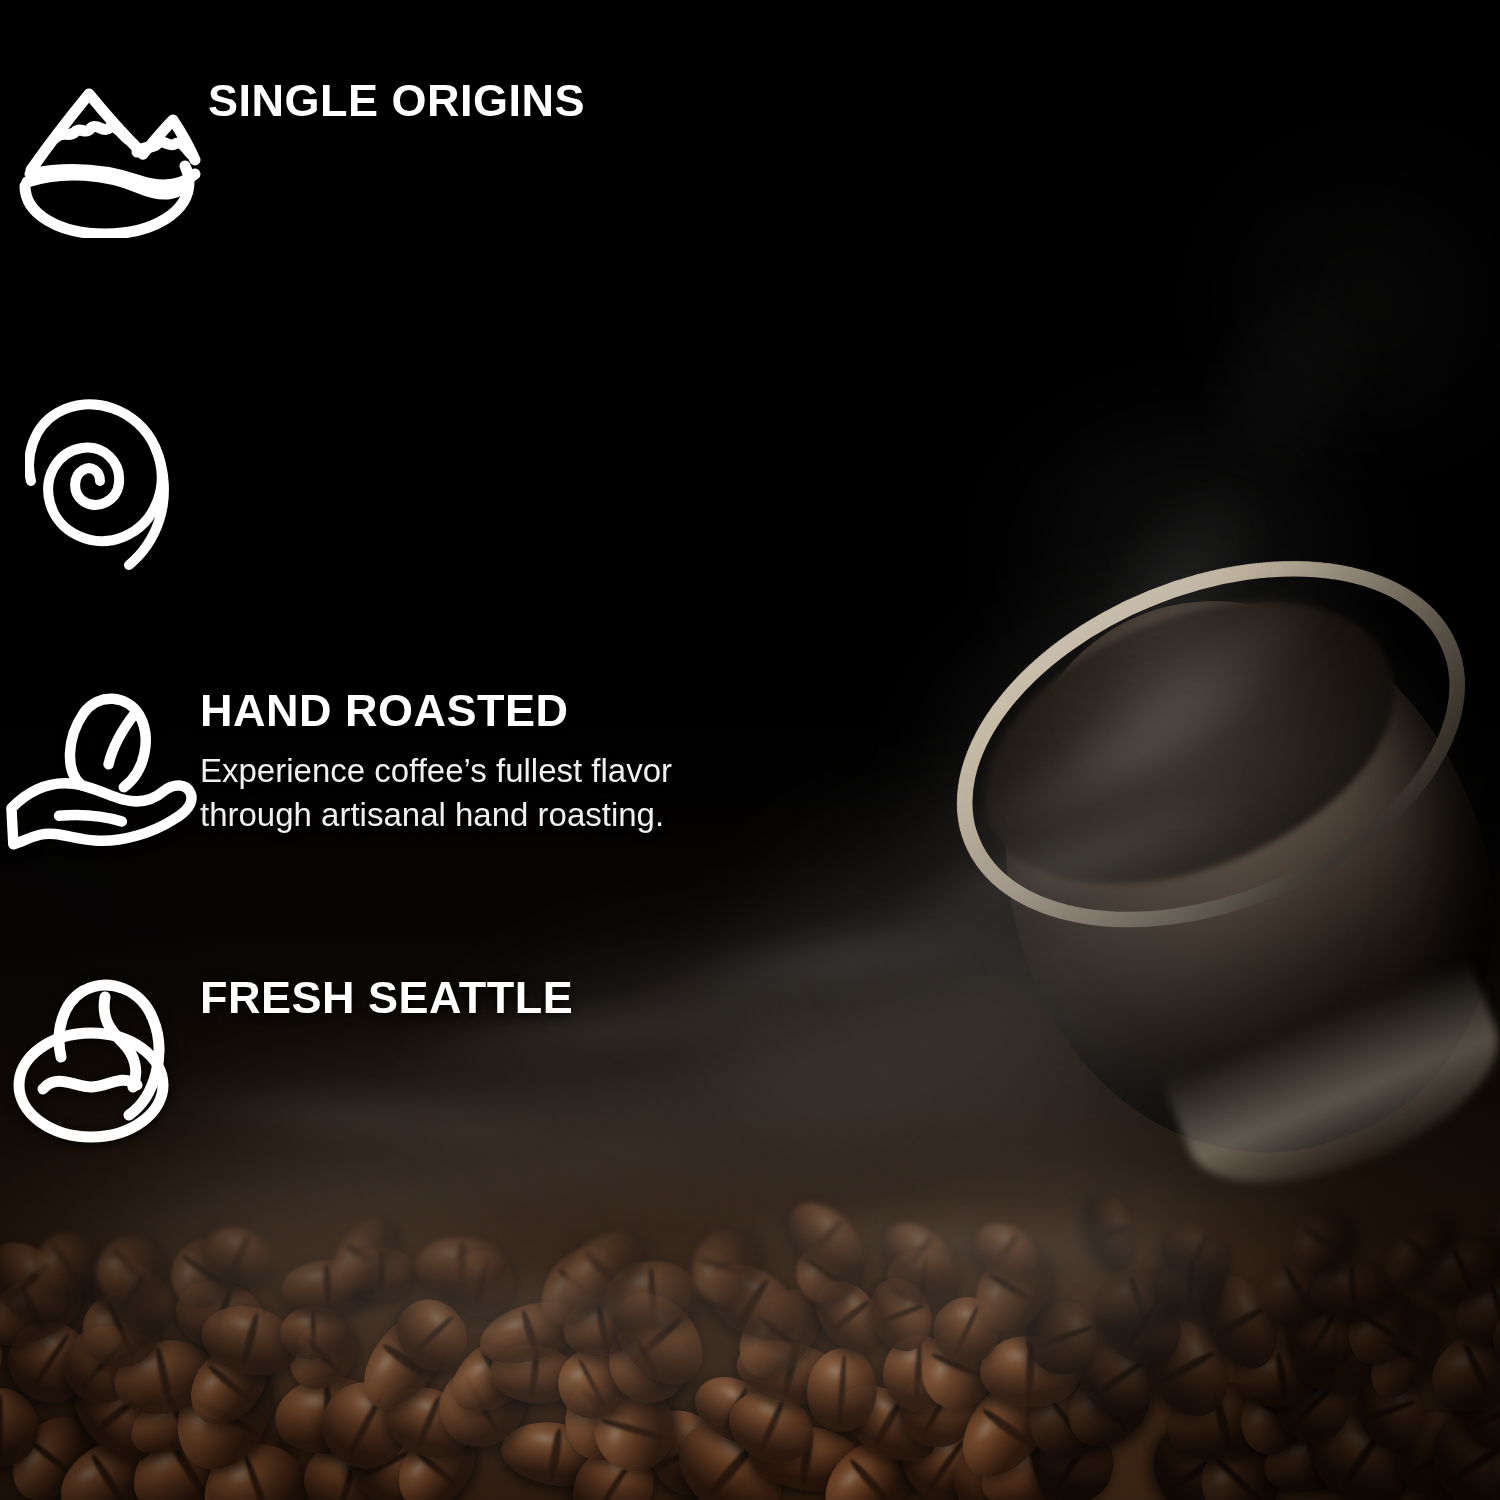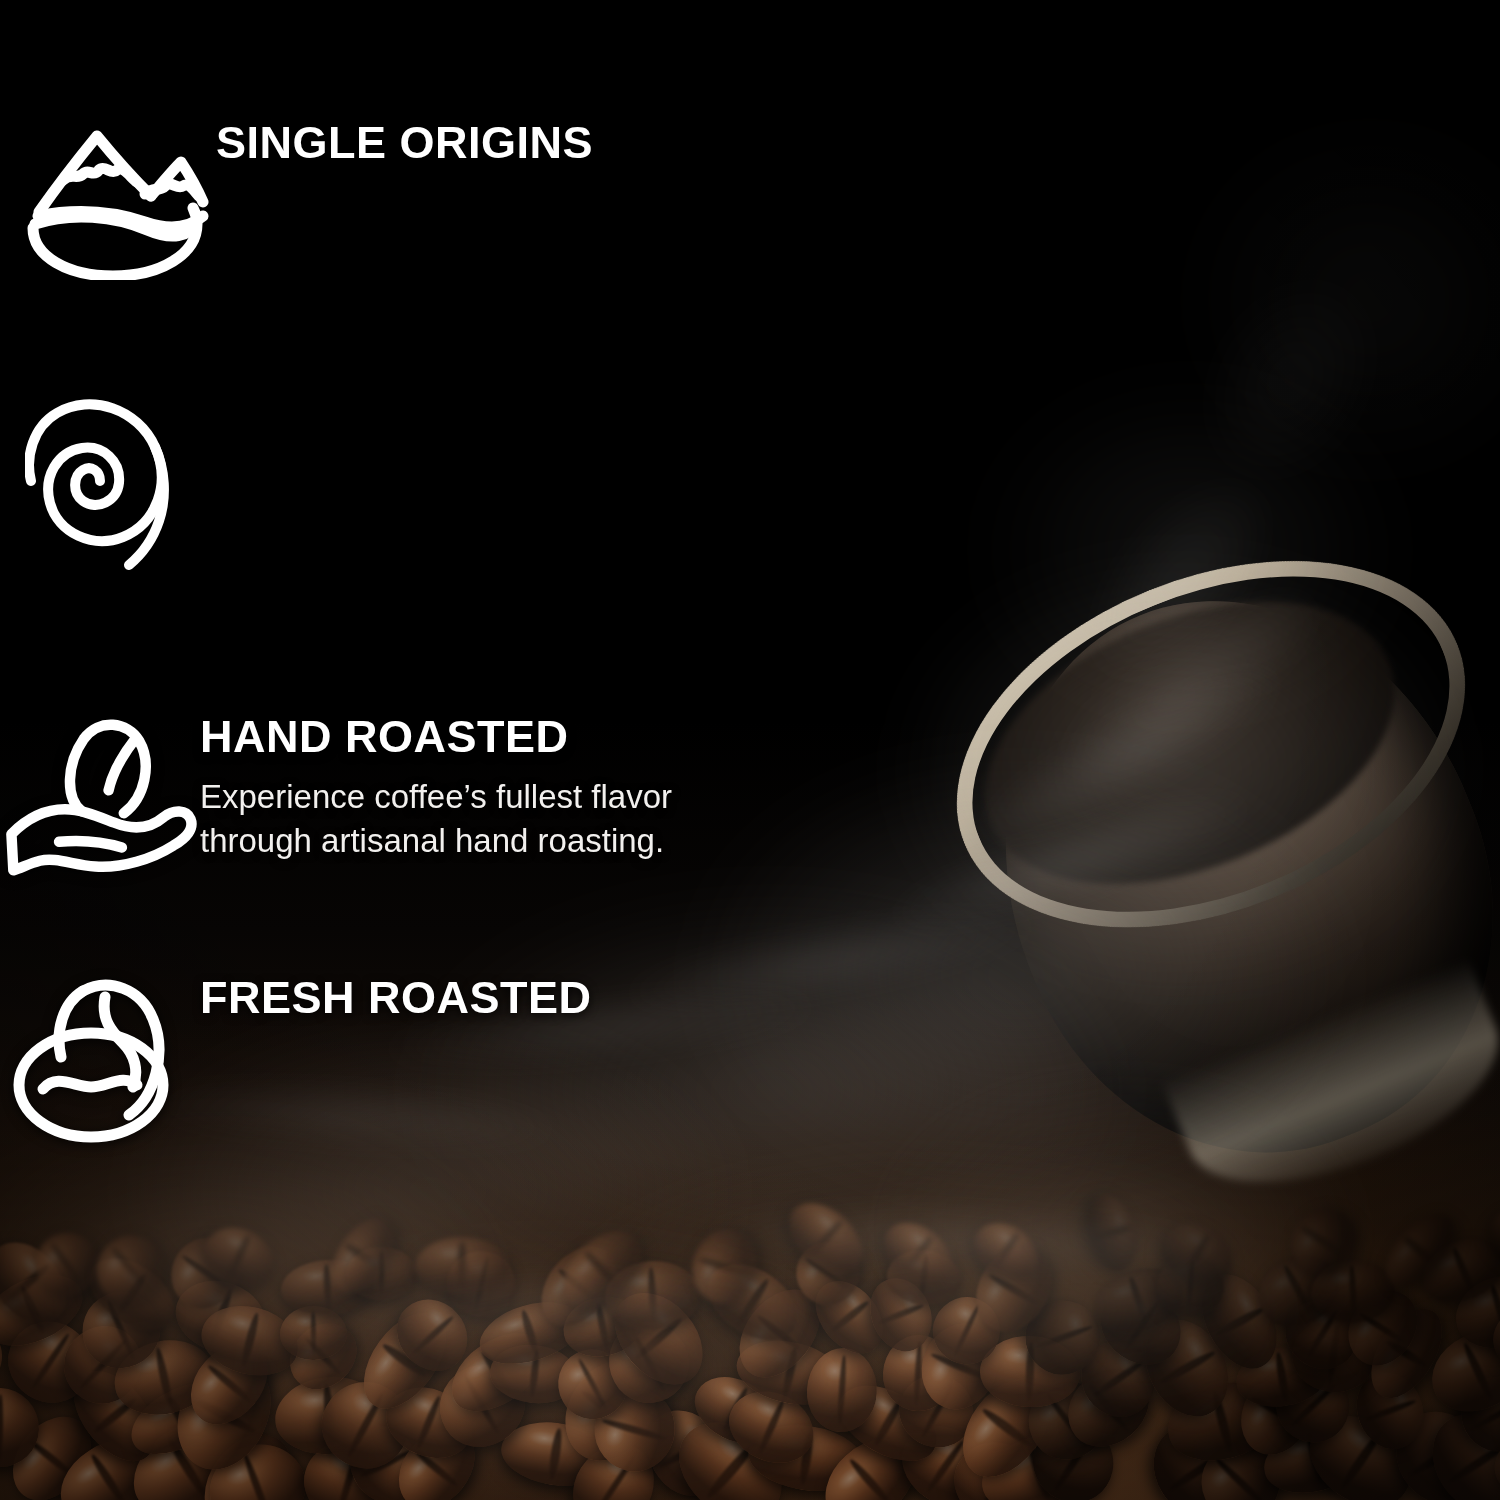--- a/index.html
+++ b/index.html
@@ -354,21 +354,21 @@
       <div class="smoke-wisp" style="left: 700px; top: 1210px; width: 520px; height: 60px; opacity: 0.45; transform: rotate(2deg);"></div>
       <div class="smoke-wisp" style="left: 300px; top: 1280px; width: 480px; height: 54px; opacity: 0.4; transform: rotate(-3deg);"></div>
       <div class="smoke-wisp" style="left: 1060px; top: 520px; width: 240px; height: 120px; opacity: 0.3; transform: rotate(-50deg);"></div>
       <div class="smoke-wisp" style="left: 1180px; top: 300px; width: 220px; height: 160px; opacity: 0.18; transform: rotate(-60deg);"></div>
     </div>
 
   <div class="bg-vignette"></div>
 
   <div class="features">
 
-    <div class="feature" style="left:16px; top:78px;margin-top:42px;">
+    <div class="feature" style="left:8px; top:78px;">
       <div class="feature-icon">
         <svg width="186" height="160" viewBox="0 0 186 160" fill="none">
           <g stroke="#ffffff" stroke-width="11" stroke-linecap="round" stroke-linejoin="round" fill="none">
             <path d="M16 92 C 30 72, 56 38, 74 16 C 92 38, 112 60, 128 76"></path>
             <path d="M128 76 C 140 62, 150 50, 158 42 C 166 54, 174 68, 180 82"></path>
             <path d="M40 60 C 48 52, 54 60, 60 54 C 66 48, 70 58, 76 50 C 82 44, 88 56, 94 50 C 100 45, 108 58, 114 62"></path>
             <path d="M122 74 C 130 66, 136 72, 142 66 C 148 60, 154 70, 160 66 C 166 62, 172 72, 176 76"></path>
             <path d="M15 96 C 55 88, 92 92, 122 102 C 148 111, 166 108, 180 96"></path>
             <path d="M10 108 C 10 136, 44 156, 90 156 C 138 156, 174 134, 174 104 C 174 96, 172 92, 170 88"></path>
             <path d="M12 104 C 48 92, 92 96, 124 110 C 150 121, 166 116, 172 104"></path>
@@ -393,21 +393,21 @@
                      C 33 148, 68 164, 98 152
                      C 132 138, 146 98, 130 62
                      C 113 24, 66 8, 32 28
                      C 8 42, 0 72, 6 96"></path>
             <path d="M130 62 C 140 84, 142 112, 134 136 C 128 154, 116 170, 104 180"></path>
           </g>
         </svg>
       </div>
     </div>
 
-    <div class="feature" style="left:0; top:688px;margin-top:26px;">
+    <div class="feature" style="left:0; top:688px;">
       <div class="feature-icon">
         <svg width="210" height="165" viewBox="0 0 210 165" fill="none">
           <g stroke="#ffffff" stroke-width="11" stroke-linecap="round" stroke-linejoin="round" fill="none">
             <path d="M86 98 C 68 84, 70 48, 88 22 C 104 0, 134 4, 146 24
                      C 160 48, 152 84, 130 100"></path>
             <path d="M142 22 C 128 40, 118 58, 114 76"></path>
             <path d="M12 122 C 28 106, 48 96, 68 96 C 86 96, 104 104, 120 110
                      C 140 118, 158 116, 172 104 C 182 96, 196 96, 200 106
                      C 204 116, 196 126, 182 134 C 160 148, 128 158, 100 156
                      C 76 154, 58 146, 42 150 C 30 153, 22 158, 14 160 Z"></path>
@@ -428,18 +428,18 @@
           <g stroke="#ffffff" stroke-width="11" stroke-linecap="round" stroke-linejoin="round" fill="none">
             <path d="M78 16 C 104 2, 136 14, 148 44 C 162 78, 150 122, 124 140"></path>
             <path d="M78 16 C 58 28, 50 56, 56 82"></path>
             <path d="M100 22 C 96 44, 106 56, 118 68 C 130 80, 134 96, 128 112"></path>
             <ellipse cx="86" cy="110" rx="72" ry="52"></ellipse>
             <path d="M38 114 C 52 98, 70 112, 86 112 C 102 112, 118 98, 132 110"></path>
           </g>
         </svg>
       </div>
       <div class="feature-text">
-        <div class="feature-title">FRESH ROASTED</div>
+        <div class="feature-title">FRESH SEATTLE</div>
       </div>
     </div>
 
   </div>
 </div>
 
 </body></html>

